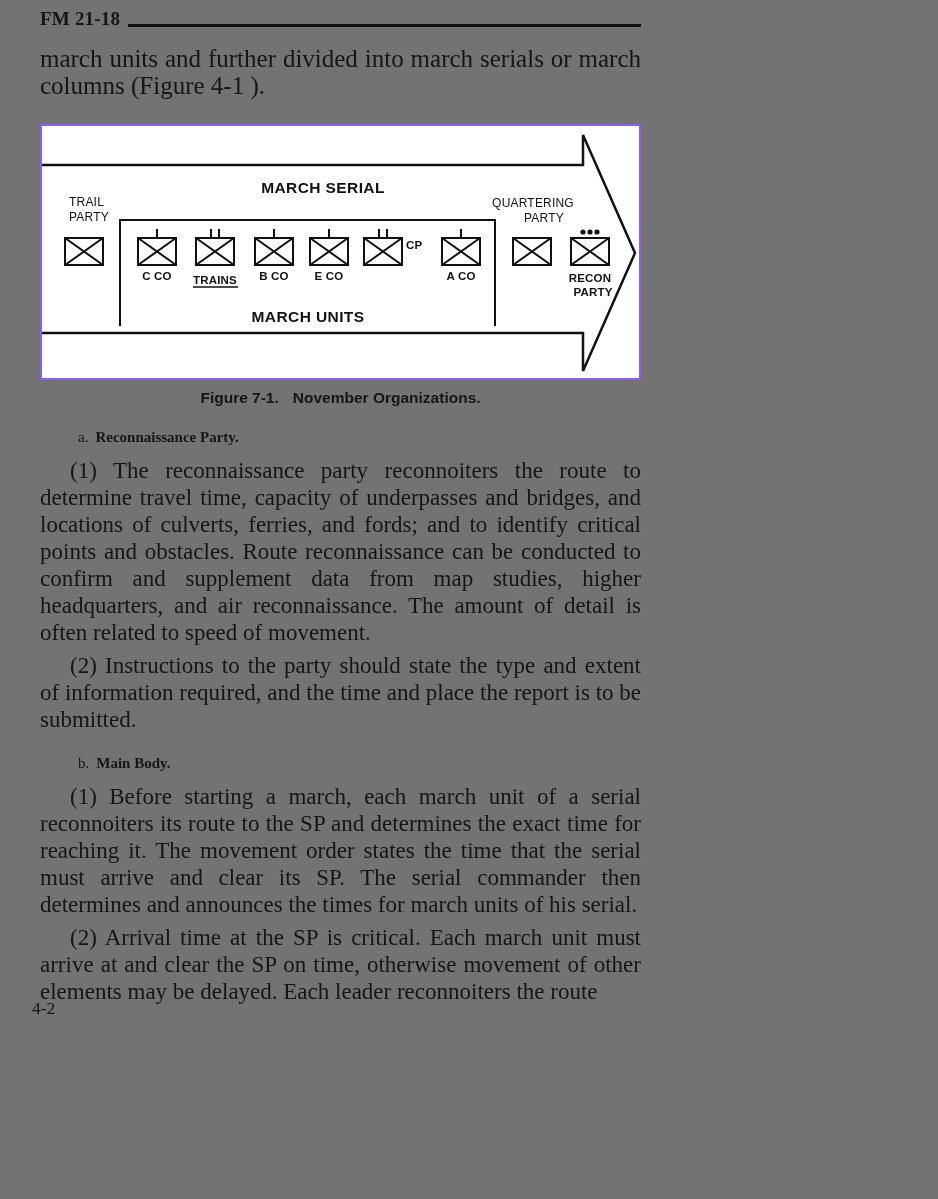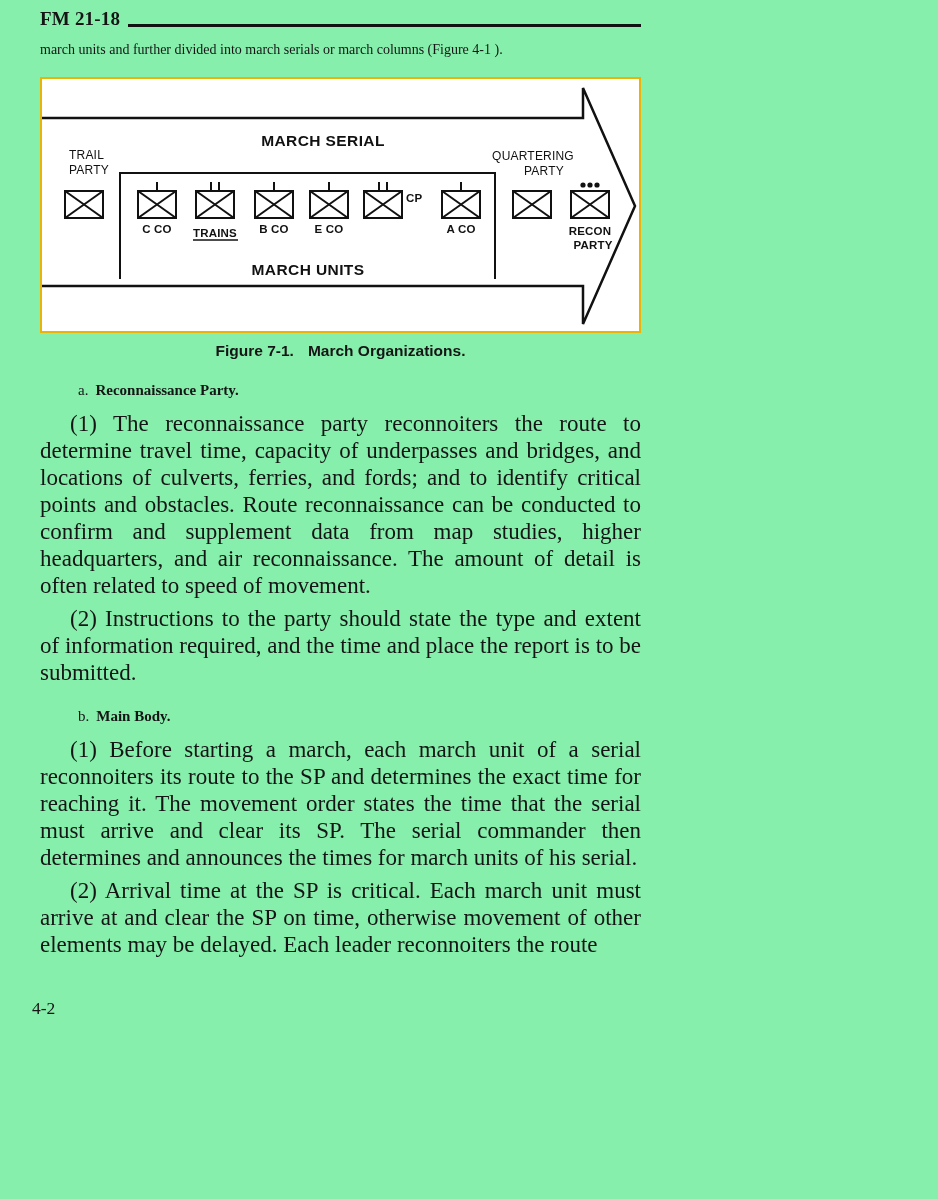--- a/index.html
+++ b/index.html
@@ -1,29 +1,29 @@
 <!DOCTYPE html>
 <html><head>
 <meta charset="utf-8">
 <style>
   html,body { margin:0; padding:0; background:#ffffff; }
   .page {
-    position:relative; width:938px; height:1199px; background:#86efac;
+    position:relative; width:938px; height:1199px; background:#737373;
     font-family:"Liberation Serif","DejaVu Serif",serif; color:#151515;
     overflow:hidden;
   }
   .content { position:absolute; left:40px; top:8px; width:601px; }
 
   .doc-header { display:flex; align-items:flex-end; }
   .doc-id { font-weight:bold; font-size:19px; letter-spacing:.2px; white-space:nowrap; }
   .header-rule { flex:1; border-bottom:3px solid #111; margin-left:8px; margin-bottom:3px; }
 
-  .intro { margin-top:6px; font-size:14px; line-height:27px; text-align:justify; }
+  .intro { margin-top:15px; font-size:25px; line-height:27px; text-align:justify; }
 
-  .figure-box { margin-top:12px; border:2px solid #eab308; background:#fff; }
+  .figure-box { margin-top:12px; border:2px solid #8b5cf6; background:#fff; }
   .figure-box svg { display:block; }
   svg text { font-family:"Liberation Sans","DejaVu Sans",sans-serif; fill:#111; }
   .t-big  { font-size:15.5px; font-weight:bold; letter-spacing:.4px; }
   .t-med  { font-size:12px; letter-spacing:.2px; }
   .t-unit { font-size:11.5px; font-weight:bold; letter-spacing:.2px; }
 
   .caption {
     margin-top:9px; text-align:center; font-weight:bold; font-size:15.5px;
     font-family:"Liberation Sans","DejaVu Sans",sans-serif;
   }
@@ -134,21 +134,21 @@
           <rect x="529" y="112" width="38" height="27"></rect>
             <line x1="529" y1="112" x2="567" y2="139"></line>
             <line x1="567" y1="112" x2="529" y2="139"></line>
         </g>
         <text x="548" y="156" text-anchor="middle" class="t-unit">RECON</text>
         <text x="551" y="170" text-anchor="middle" class="t-unit">PARTY</text>
       </svg>
     </div>
 
     <div class="caption">
-      <span class="cap-label">Figure 7-1.</span><span>March Organizations.</span>
+      <span class="cap-label">Figure 7-1.</span><span>November Organizations.</span>
     </div>
 
     <p class="sec-heading">
       <span class="sec-prefix">a.</span><b>Reconnaissance Party.</b>
     </p>
     <p class="body">(1) The reconnaissance party reconnoiters the route to determine travel time, capacity of underpasses and bridges, and locations of culverts, ferries, and fords; and to identify critical points and obstacles. Route reconnaissance can be conducted to confirm and supplement data from map studies, higher headquarters, and air reconnaissance. The amount of detail is often related to speed of movement.</p>
     <p class="body">(2) Instructions to the party should state the type and extent of information required, and the time and place the report is to be submitted.</p>
 
     <p class="sec-heading">
       <span class="sec-prefix">b.</span><b>Main Body.</b>

